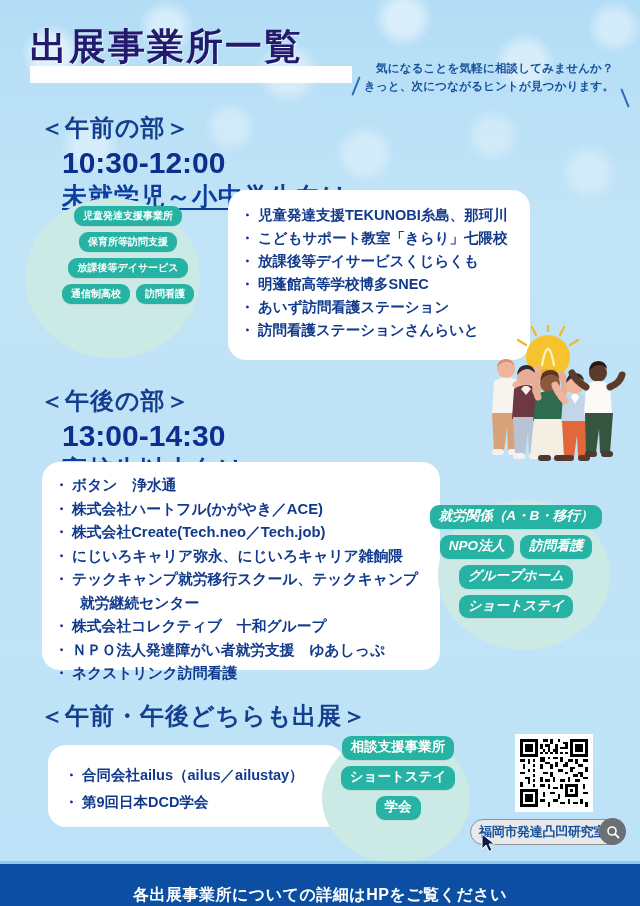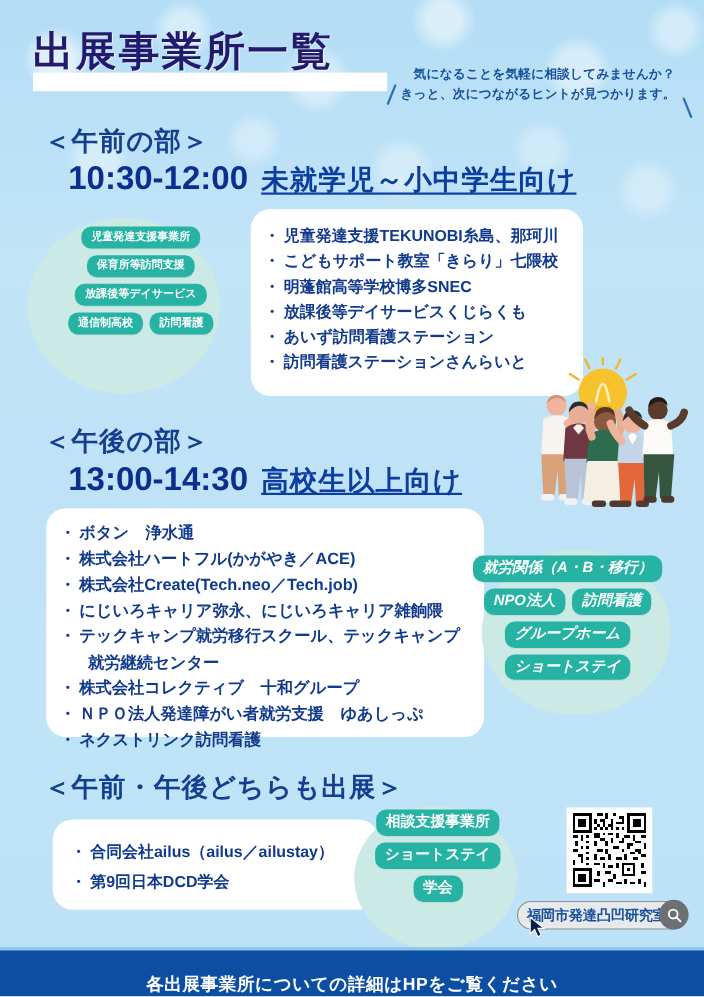--- a/index.html
+++ b/index.html
@@ -99,22 +99,23 @@
     font-size: 24px;
     font-weight: bold;
     color: #143f8e;
     letter-spacing: 1px;
     white-space: nowrap;
   }
   .sec-time-row {
     position: absolute;
     display: flex;
     align-items: baseline;
-    gap: 12px;
+    gap: 0;
     white-space: nowrap;
+    flex-direction: column;
   }
   .sec-time {
     font-size: 30px;
     font-weight: bold;
     color: #0c2f8f;
     letter-spacing: 0px;
   }
   .sec-target {
     font-size: 25px;
     font-weight: bold;
@@ -318,22 +319,22 @@
     <span class="tag">保育所等訪問支援</span>
     <span class="tag">放課後等デイサービス</span>
     <span class="tag">通信制高校</span>
     <span class="tag">訪問看護</span>
   </div>
 
   <div class="card" id="morning-card">
     <ul>
       <li>児童発達支援TEKUNOBI糸島、那珂川</li>
       <li>こどもサポート教室「きらり」七隈校</li>
+      <li>放課後等デイサービスくじらくも</li>
       <li>明蓬館高等学校博多SNEC</li>
-      <li>放課後等デイサービスくじらくも</li>
       <li>あいず訪問看護ステーション</li>
       <li>訪問看護ステーションさんらいと</li>
     </ul>
   </div>
 
   <svg id="illustration" viewBox="0 0 166 140">
 
     <g stroke="#f3b52a" stroke-width="2.2" stroke-linecap="round">
       <line x1="66" y1="10" x2="62" y2="2"></line>
       <line x1="78" y1="6" x2="78" y2="-2"></line>

